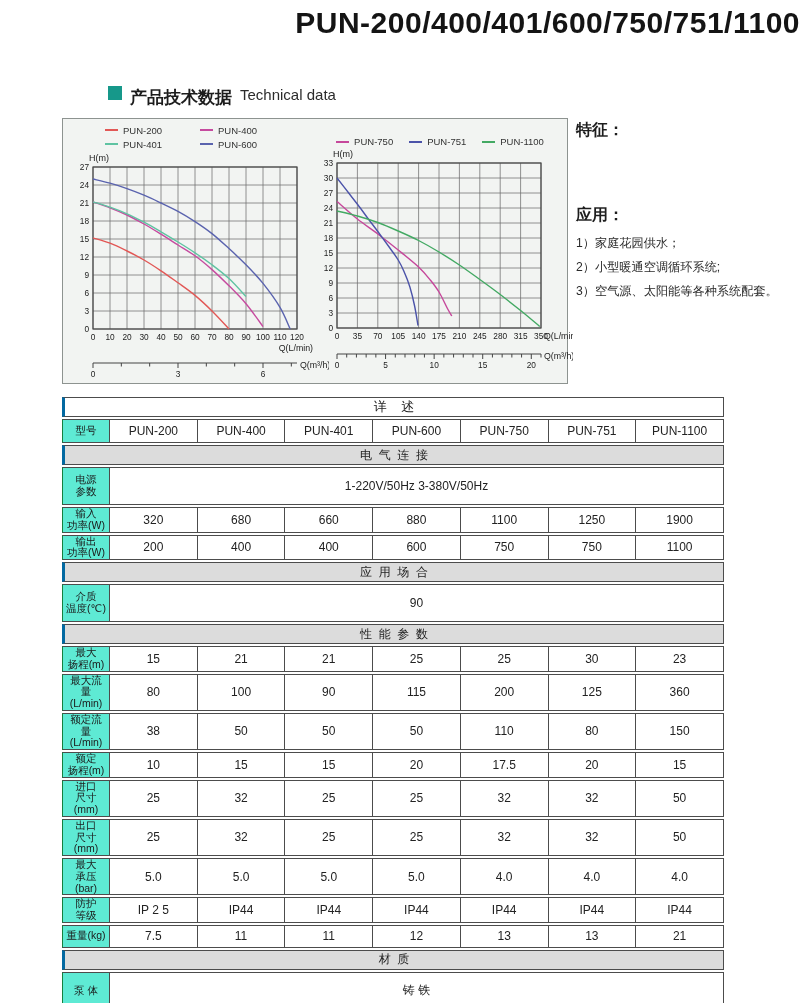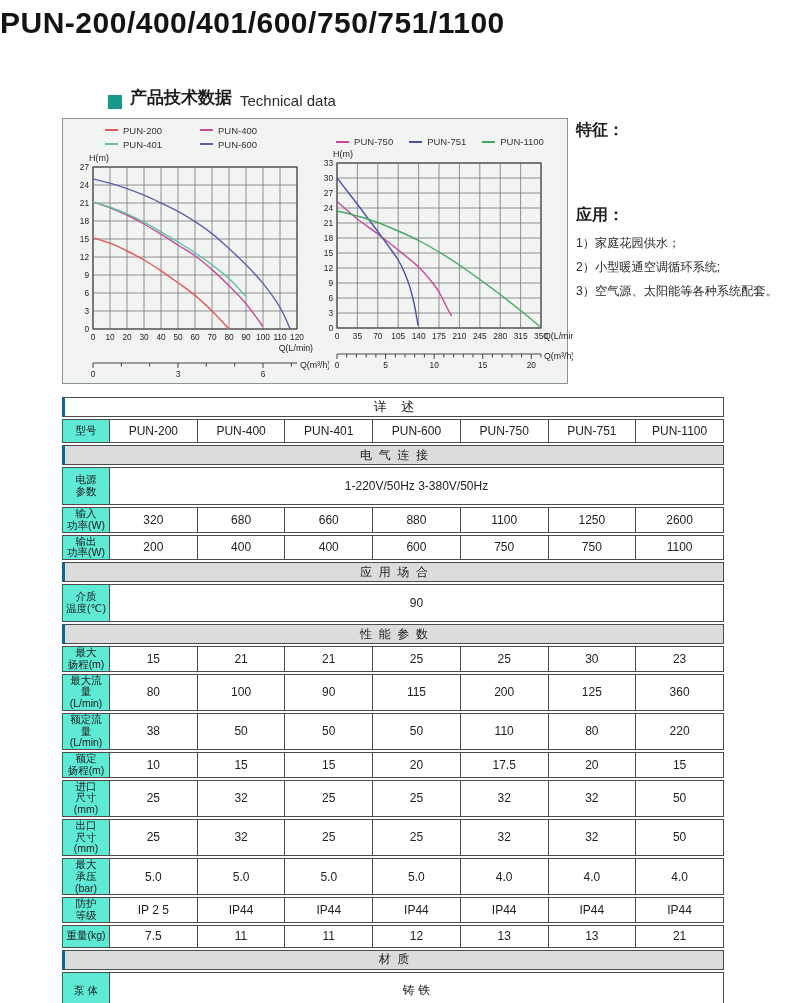--- a/index.html
+++ b/index.html
@@ -1,25 +1,25 @@
 <!DOCTYPE html>
 <html><head>
 <meta charset="utf-8">
 <style>
   html,body{margin:0;padding:0;background:#ffffff;}
   body{width:800px;height:1003px;position:relative;overflow:hidden;
        font-family:"Liberation Sans","DejaVu Sans",sans-serif;color:#222;}
   .page{position:absolute;inset:0;}
 
   
-  .title{position:absolute;top:6px;left:0;width:100%;text-align:left;
+  .title{position:absolute;top:6px;left:0;width:100%;text-align:right;
          font-size:30px;font-weight:700;color:#141414;letter-spacing:.5px;}
 
   
-  .sec-head{position:absolute;left:62px;top:86px;display:flex;align-items:flex-end;padding-left:46px;}
+  .sec-head{position:absolute;left:62px;top:86px;display:flex;align-items:flex-start;padding-left:46px;}
   .sec-head .sq{width:14px;height:14px;background:#16988a;display:inline-block;margin-right:8px;}
   .sec-head .zh{font-size:17px;font-weight:700;color:#1c1c1c;}
   .sec-head .en{font-size:15px;color:#2b2b2b;margin-left:8px;}
 
   
   .panel{position:absolute;left:62px;top:118px;width:506px;height:266px;
          border:1px solid #8d9390;background:#f2f4f2;box-sizing:border-box;}
   .chart{position:absolute;top:4px;}
   .chart0{left:4px;width:250px;}
   .chart1{left:248px;width:258px;}
@@ -301,21 +301,21 @@
         </tr>
         <tr class="r-data">
           <th class="lbl">输入
 功率(W)</th>
           <td>320</td>
           <td>680</td>
           <td>660</td>
           <td>880</td>
           <td>1100</td>
           <td>1250</td>
-          <td>2600</td>
+          <td>1900</td>
         </tr>
         <tr class="r-data">
           <th class="lbl">输出
 功率(W)</th>
           <td>200</td>
           <td>400</td>
           <td>400</td>
           <td>600</td>
           <td>750</td>
           <td>750</td>
@@ -356,21 +356,21 @@
         </tr>
         <tr class="r-data">
           <th class="lbl">额定流
 量(L/min)</th>
           <td>38</td>
           <td>50</td>
           <td>50</td>
           <td>50</td>
           <td>110</td>
           <td>80</td>
-          <td>220</td>
+          <td>150</td>
         </tr>
         <tr class="r-data">
           <th class="lbl">额定
 扬程(m)</th>
           <td>10</td>
           <td>15</td>
           <td>15</td>
           <td>20</td>
           <td>17.5</td>
           <td>20</td>

